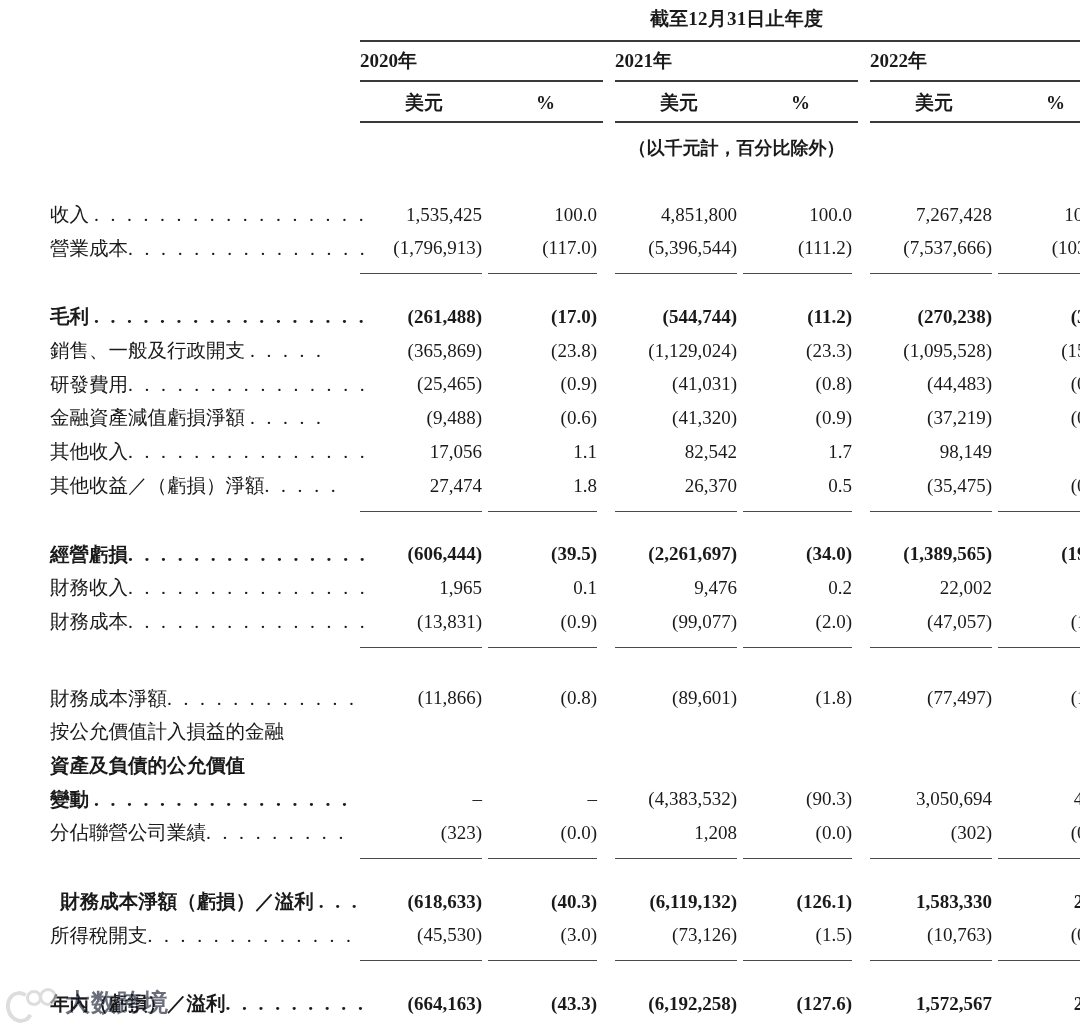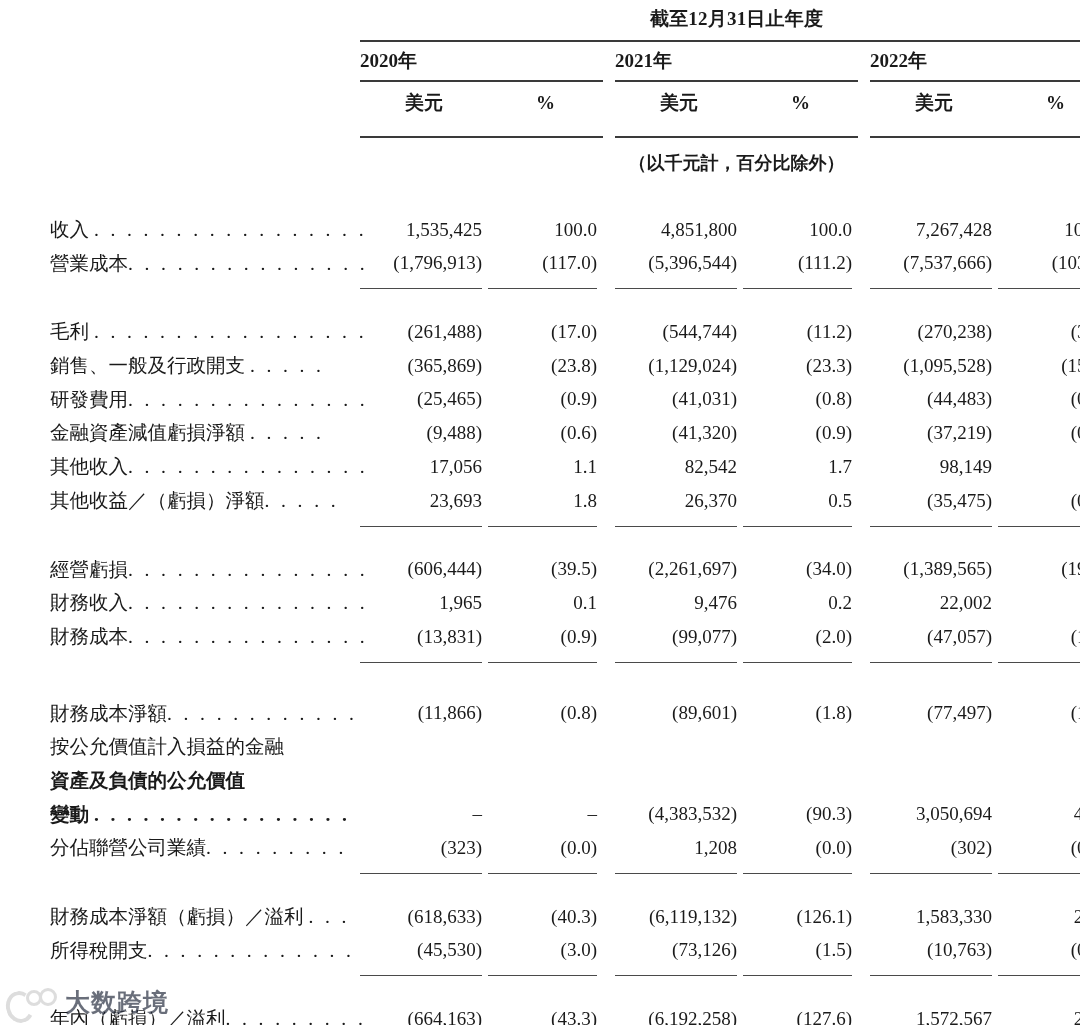--- a/index.html
+++ b/index.html
@@ -67,21 +67,21 @@
   }
   .rule-grp > span {
     display: block;
     height: 0;
     border-bottom: 2px solid #3a3a3a;
   }
   .hdr-sub {
     text-align: center;
     font-weight: bold;
     font-size: 19px;
-    padding: 8px 0 20px 0;
+    padding: 8px 0 5px 0;
     white-space: nowrap;
   }
   .rule-col {
     height: 0;
     padding: 0;
     font-size: 0;
     line-height: 0;
   }
   .rule-col > span {
     display: block;
@@ -107,21 +107,21 @@
   td.num {
     font-size: 19px;
     text-align: right;
     white-space: nowrap;
     padding: 3px 6px 3px 0;
     vertical-align: bottom;
     line-height: 1.42;
     font-variant-numeric: lining-nums;
   }
   tr.bold td.lbl,
-  tr.bold td.num { font-weight: normal; }
+  tr.bold td.num { font-weight: bold; text-align: right; }
 
   
   .lead {
     display: inline;
     letter-spacing: 3.4px;
     font-size: 19.5px;
   }
 
   .indent1 { padding-left: 30px; font-weight: bold; }
   tr.sp-md td { height: 26px; padding: 0; font-size: 0; line-height: 0; }
@@ -383,21 +383,21 @@
         <td></td>
         <td class="num">82,542</td>
         <td class="num">1.7</td>
         <td></td>
         <td class="num">98,149</td>
         <td class="num">1.4</td>
       </tr>
 
       <tr>
         <td class="lbl"><span>其他收益／（虧損）淨額</span><span class="lead">. . . . .</span></td>
-        <td class="num">23,693</td>
+        <td class="num">27,474</td>
         <td class="num">1.8</td>
         <td></td>
         <td class="num">26,370</td>
         <td class="num">0.5</td>
         <td></td>
         <td class="num">(35,475)</td>
         <td class="num">(0.6)</td>
       </tr>
 
       <tr class="ruleline">

